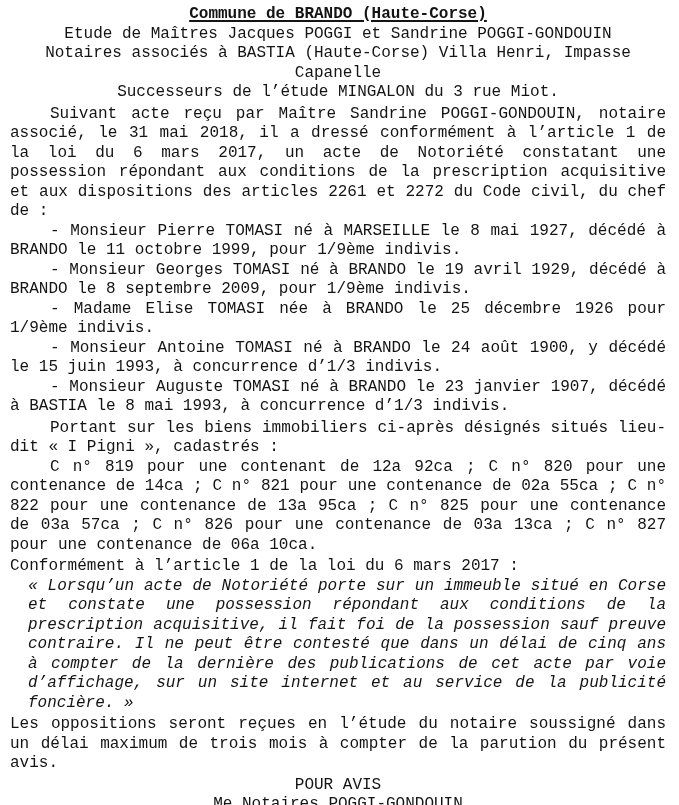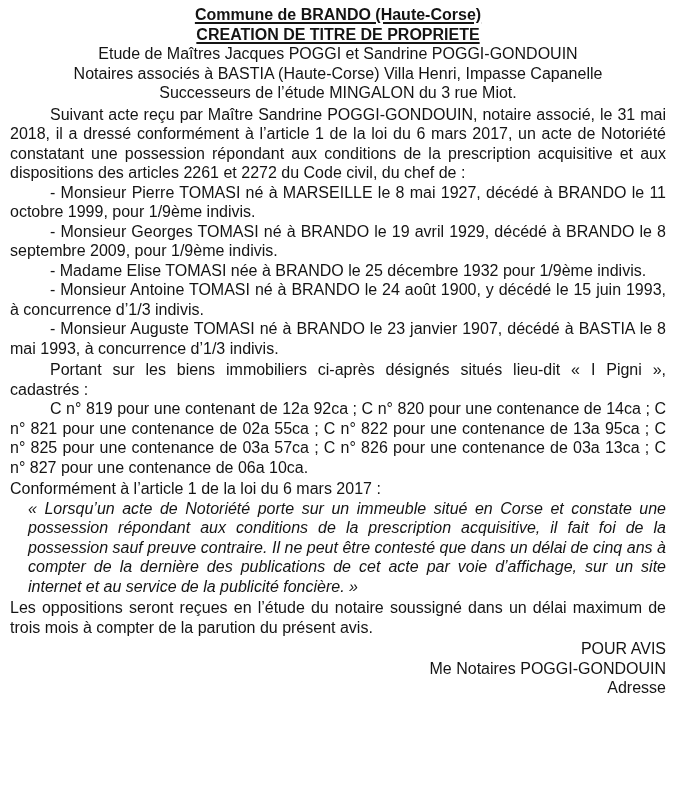--- a/index.html
+++ b/index.html
@@ -8,21 +8,21 @@
     padding: 0;
     background: #ffffff;
   }
   .page {
     position: relative;
     width: 679px;
     height: 805px;
     box-sizing: border-box;
     background: #ffffff;
     color: #141414;
-    font-family: Liberation Sans, sans-serif;
+    font-family: Liberation Mono, monospace;
     font-size: 16px;
     line-height: 19.5px;
     padding: 5px 13px 0 10px;
     overflow: hidden;
   }
   .header-block div {
     text-align: center;
   }
   .doc-title {
     font-weight: bold;
@@ -30,40 +30,39 @@
     text-decoration-thickness: 2px;
     text-underline-offset: 2px;
   }
   p {
     margin: 0;
     text-align: justify;
   }
   .indent { text-indent: 40px; }
   .gap { margin-top: 2px; }
   .citation { font-style: italic; margin-left: 18px; }
-  .signature-block div { text-align: right; }
+  .signature-block div { text-align: center; }
 </style>
 </head>
 <body>
 
 <div class="page">
 
   <div class="header-block">
     <div class="doc-title">Commune de BRANDO (Haute-Corse)</div>
-    <div class="doc-title">CREATION DE TITRE DE PROPRIETE</div>
     <div>Etude de Maîtres Jacques POGGI et Sandrine POGGI-GONDOUIN</div>
     <div>Notaires associés à BASTIA (Haute-Corse) Villa Henri, Impasse Capanelle</div>
     <div>Successeurs de l’étude MINGALON du 3 rue Miot.</div>
   </div>
 
   <p class="indent gap">Suivant acte reçu par Maître Sandrine POGGI-GONDOUIN, notaire associé, le 31 mai 2018, il a dressé conformément à l’article 1 de la loi du 6 mars 2017, un acte de Notoriété constatant une possession répondant aux conditions de la prescription acquisitive et aux dispositions des articles 2261 et 2272 du Code civil, du chef de&nbsp;:</p>
 
   <p class="indent">- Monsieur Pierre TOMASI né à MARSEILLE le 8 mai 1927, décédé à BRANDO le 11 octobre 1999, pour 1/9ème indivis.</p>
   <p class="indent">- Monsieur Georges TOMASI né à BRANDO le 19 avril 1929, décédé à BRANDO le 8 septembre 2009, pour 1/9ème indivis.</p>
-  <p class="indent">- Madame Elise TOMASI née à BRANDO le 25 décembre 1932 pour 1/9ème indivis.</p>
+  <p class="indent">- Madame Elise TOMASI née à BRANDO le 25 décembre 1926 pour 1/9ème indivis.</p>
   <p class="indent">- Monsieur Antoine TOMASI né à BRANDO le 24 août 1900, y décédé le 15 juin 1993, à concurrence d’1/3 indivis.</p>
   <p class="indent">- Monsieur Auguste TOMASI né à BRANDO le 23 janvier 1907, décédé à BASTIA le 8 mai 1993, à concurrence d’1/3 indivis.</p>
 
   <p class="indent gap">Portant sur les biens immobiliers ci-après désignés situés lieu-dit «&nbsp;I Pigni&nbsp;», cadastrés&nbsp;:</p>
   <p class="indent">C n° 819 pour une contenant de 12a 92ca&nbsp;; C n° 820 pour une contenance de 14ca&nbsp;; C n° 821 pour une contenance de 02a 55ca&nbsp;; C n° 822 pour une contenance de 13a 95ca&nbsp;; C n° 825 pour une contenance de 03a 57ca&nbsp;; C n° 826 pour une contenance de 03a 13ca&nbsp;; C n° 827 pour une contenance de 06a 10ca.</p>
 
   <p class="gap">Conformément à l’article 1 de la loi du 6 mars 2017&nbsp;:</p>
   <p class="citation">«&nbsp;Lorsqu’un acte de Notoriété porte sur un immeuble situé en Corse et constate une possession répondant aux conditions de la prescription acquisitive, il fait foi de la possession sauf preuve contraire. Il ne peut être contesté que dans un délai de cinq ans à compter de la dernière des publications de cet acte par voie d’affichage, sur un site internet et au service de la publicité foncière.&nbsp;»</p>
 
   <p class="gap">Les oppositions seront reçues en l’étude du notaire soussigné dans un délai maximum de trois mois à compter de la parution du présent avis.</p>

